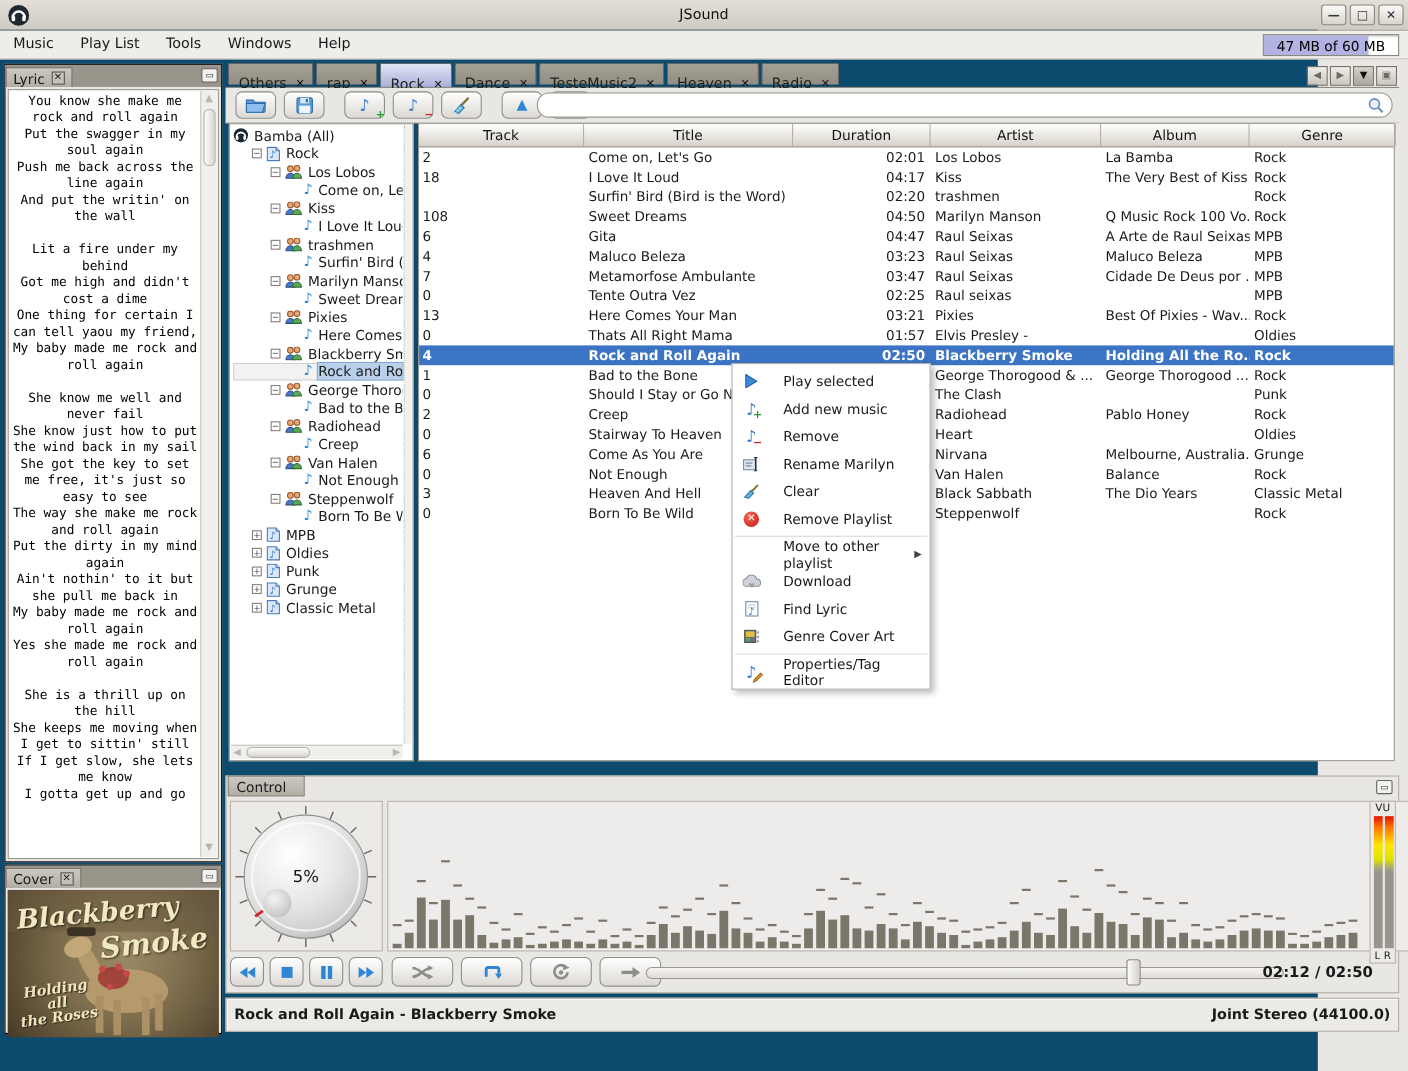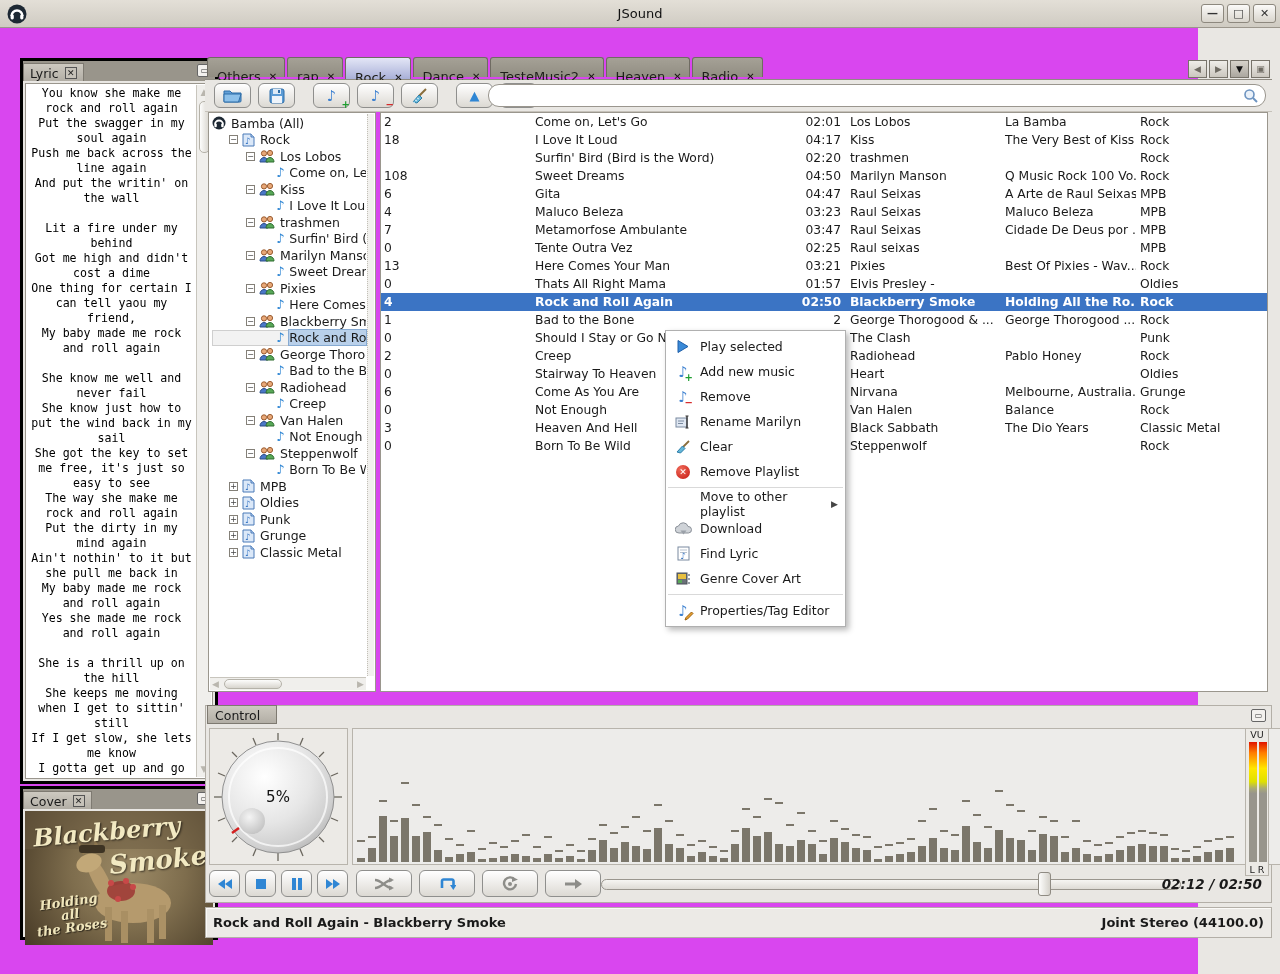--- a/index.html
+++ b/index.html
@@ -1,18 +1,18 @@
 <!DOCTYPE html>
 <html><head>
 <meta charset="utf-8">
 <style>
   * { margin:0; padding:0; box-sizing:border-box; }
   html,body { width:1280px; height:974px; overflow:hidden; }
   body { font-family:"DejaVu Sans","Liberation Sans",sans-serif; font-size:12px; color:#1a1a1a; background:#e9e7e3; }
-  #app { position:relative; width:1198px; height:974px; background:#d946ef; }
+  #app { position:relative; width:1198px; height:974px; background:#0c4a6e; }
 
   
   .titlebar { position:absolute; left:0; top:0; width:1280px; height:28px;
     background:linear-gradient(#e3dfd7,#cfcbc2); border-bottom:1px solid #9b968c;
     display:flex; align-items:center; }
   .win-title { position:absolute; left:0; right:0; text-align:center; font-size:13px; color:#111; }
   .app-icon { position:absolute; left:7px; top:4px; width:20px; height:20px; }
   .winbtns { position:absolute; right:4px; top:4px; display:flex; gap:3px; }
   .winbtn { width:23px; height:19px; border:1px solid #8d887e; border-radius:3px;
     background:linear-gradient(#fbfaf8,#d9d5cd); display:flex; align-items:center; justify-content:center;
@@ -21,21 +21,21 @@
   
   .menubar { position:absolute; left:0; top:28px; width:1280px; height:26px; background:#efede9;
     border-bottom:1px solid #c9c5bd; display:flex; align-items:center; gap:24px; padding-left:12px; font-size:13px; }
   .menu-item { cursor:default; }
   .memgauge { position:absolute; right:8px; top:3px; width:124px; height:20px; border:1px solid #8a877f;
     box-shadow:inset 1px 1px 2px rgba(0,0,0,.25); background:#fff; overflow:hidden; }
   .memfill { position:absolute; left:0; top:0; bottom:0; background:#b3b3e2; }
   .memtext { position:absolute; left:0; right:0; top:2px; text-align:center; font-size:12.5px; color:#000; }
 
   
-  .sidepanel { position:absolute; left:20px; width:198px; border:3px solid #000000; background:#e9e7e3; }
+  .sidepanel { position:absolute; left:4px; width:198px; border:1px solid #000000; background:#e9e7e3; }
   .panel-head { height:20px; background:#99958b; position:relative; display:flex; align-items:flex-end; }
   .panel-tab { height:18px; background:linear-gradient(#cdc9c0,#b2aea5); border:1px solid #7e7a71; border-bottom:none;
     padding:1px 6px 0 6px; font-size:12.5px; display:flex; align-items:center; gap:6px; }
   .tab-x { width:12px; height:12px; border:1px solid #555; font-size:9px; line-height:10px; text-align:center; color:#222; background:#c6c2b9; }
   .panel-collapse { position:absolute; right:3px; top:3px; width:15px; height:13px; border:1px solid #666;
     background:#f3f1ee; border-radius:2px; font-size:8px; line-height:11px; text-align:center; color:#333; }
   .lyric-body { position:absolute; left:2px; right:2px; top:22px; bottom:2px; background:#fff; border:1px solid #9a968d; overflow:hidden; }
   .lyric-text { position:absolute; left:2px; right:17px; top:2px; font-family:"DejaVu Sans Mono","Liberation Mono",monospace;
     font-size:11.6px; line-height:15px; text-align:center; white-space:pre-line; color:#000; }
   .vscroll { position:absolute; right:1px; top:1px; bottom:1px; width:15px; background:#f0efec; border-left:1px solid #c8c5bd; }
@@ -98,21 +98,21 @@
   .th { font-size:12.5px; text-align:center; line-height:20px; border-right:1px solid #b4b0a8; color:#111; }
   .trow { height:18px; line-height:18px; font-size:12.3px; }
   .td { overflow:hidden; white-space:nowrap; padding:0 4px; }
   .td.num { padding-left:3px; }
   .td.dur { text-align:right; padding-right:5px; }
   .trow.selected { background:#3b74c4; color:#fff; font-weight:bold; }
 
   
   .ctxmenu { position:absolute; left:665px; top:330px; width:181px; background:#fff; border:1px solid #b0b0b0;
     box-shadow:3px 3px 6px rgba(0,0,0,.28); padding:3px 0; z-index:40; }
-  .ctx-item { height:25px; display:flex; align-items:center; gap:8px; padding:0 10px 0 8px; font-size:12.5px; position:relative; }
+  .ctx-item { height:25px; display:flex; align-items:center; gap:20px; padding:0 10px 0 8px; font-size:12.5px; position:relative; }
   .ctx-ico { width:18px; height:16px; flex:0 0 auto; display:inline-flex; align-items:center; justify-content:center; position:relative; }
   .ctx-sep { height:1px; background:#d9d9d9; margin:3px 2px; }
   .ctx-arrow { position:absolute; right:7px; font-size:9px; color:#444; }
 
   
   .note-g { font-size:15px; color:#3a7fd0; line-height:14px; }
   .badge { position:absolute; right:-1px; bottom:-2px; font-size:10px; font-weight:bold; line-height:9px; }
   .badge.plus { color:#1e9e30; } .badge.minus { color:#d42020; }
   .redx { width:14px; height:14px; border-radius:50%; background:radial-gradient(circle at 35% 30%,#f06a5a,#c41810);
     color:#fff; font-size:9px; font-weight:bold; line-height:14px; text-align:center; }
@@ -136,21 +136,21 @@
   .vu-collapse { position:absolute; right:5px; top:3px; width:15px; height:13px; border:1px solid #666; background:#f3f1ee;
     border-radius:2px; font-size:8px; line-height:11px; text-align:center; color:#333; }
 
   .transport { position:absolute; left:3px; top:164px; display:flex; gap:5px; }
   .t-btn { width:31px; height:27px; border:1px solid #8f8f8d; border-radius:6px;
     background:linear-gradient(#ffffff,#dcd9d3); display:flex; align-items:center; justify-content:center; }
   .modes { position:absolute; left:150px; top:164px; display:flex; gap:7px; }
   .m-btn { width:56px; height:27px; border:1px solid #8f8f8d; border-radius:6px;
     background:linear-gradient(#ffffff,#dcd9d3); display:flex; align-items:center; justify-content:center; }
 
-  .seekrow { position:absolute; left:392px; top:164px; width:664px; height:28px;font-style:italic; }
+  .seekrow { position:absolute; left:378px; top:164px; width:664px; height:28px; }
   .seektrack { position:absolute; left:3px; top:9px; width:580px; height:11px; border:1px solid #9a968e; border-radius:6px;
     background:linear-gradient(#f6f5f2,#dedbd5); }
   .seekthumb { position:absolute; top:2px; width:13px; height:24px; border:1px solid #8f8b83; border-radius:3px;
     background:linear-gradient(90deg,#fdfdfc,#d5d2cb); }
   .timetext { position:absolute; right:0; top:6px; font-weight:bold; font-size:13.5px; }
 
   
   .statusbar { position:absolute; left:205px; top:907px; width:1067px; height:31px; background:#eceae6;
     border:1px solid #b3afa7; box-shadow:inset 1px 1px 0 #fbfaf8; }
   .st-left { position:absolute; left:7px; top:7px; font-weight:bold; font-size:13px; }
@@ -171,20 +171,31 @@
       <rect x="13.2" y="10.4" width="3.2" height="5" rx="1.4" fill="#fff"></rect>
     </svg>
     <div class="win-title">JSound</div>
     <div class="winbtns">
       <div class="winbtn">—</div>
       <div class="winbtn">□</div>
       <div class="winbtn">✕</div>
     </div>
   </div>
 
+  <div class="menubar">
+    <span class="menu-item">Music</span>
+    <span class="menu-item">Play List</span>
+    <span class="menu-item">Tools</span>
+    <span class="menu-item">Windows</span>
+    <span class="menu-item">Help</span>
+    <div class="memgauge">
+      <div class="memfill" id="memfill" style="width: 78%;"></div>
+      <div class="memtext">47 MB of 60 MB</div>
+    </div>
+  </div>
 
   <div class="sidepanel" style="top:58px; height:726px;">
     <div class="panel-head">
       <div class="panel-tab">
         <span>Lyric</span>
         <span class="tab-x">✕</span>
       </div>
       <div class="panel-collapse">▭</div>
     </div>
     <div class="lyric-body">
@@ -611,20 +622,28 @@
       </div>
     <div class="tree-vscroll"></div>
     <div class="hscroll">
       <div class="hs-arrow" style="left:2px;">◀</div>
       <div class="hs-thumb"></div>
       <div class="hs-arrow" style="right:2px;">▶</div>
     </div>
   </div>
 
   <div class="songtable">
+    <div class="thead" id="thead">
+        <div class="th">Track</div>
+        <div class="th">Title</div>
+        <div class="th">Duration</div>
+        <div class="th">Artist</div>
+        <div class="th">Album</div>
+        <div class="th">Genre</div>
+      </div>
     <div id="tbody">
         <div class="trow">
           <div class="td num">2</div>
           <div class="td ">Come on, Let's Go</div>
           <div class="td dur">02:01</div>
           <div class="td ">Los Lobos</div>
           <div class="td ">La Bamba</div>
           <div class="td ">Rock</div>
         </div>
         <div class="trow">

